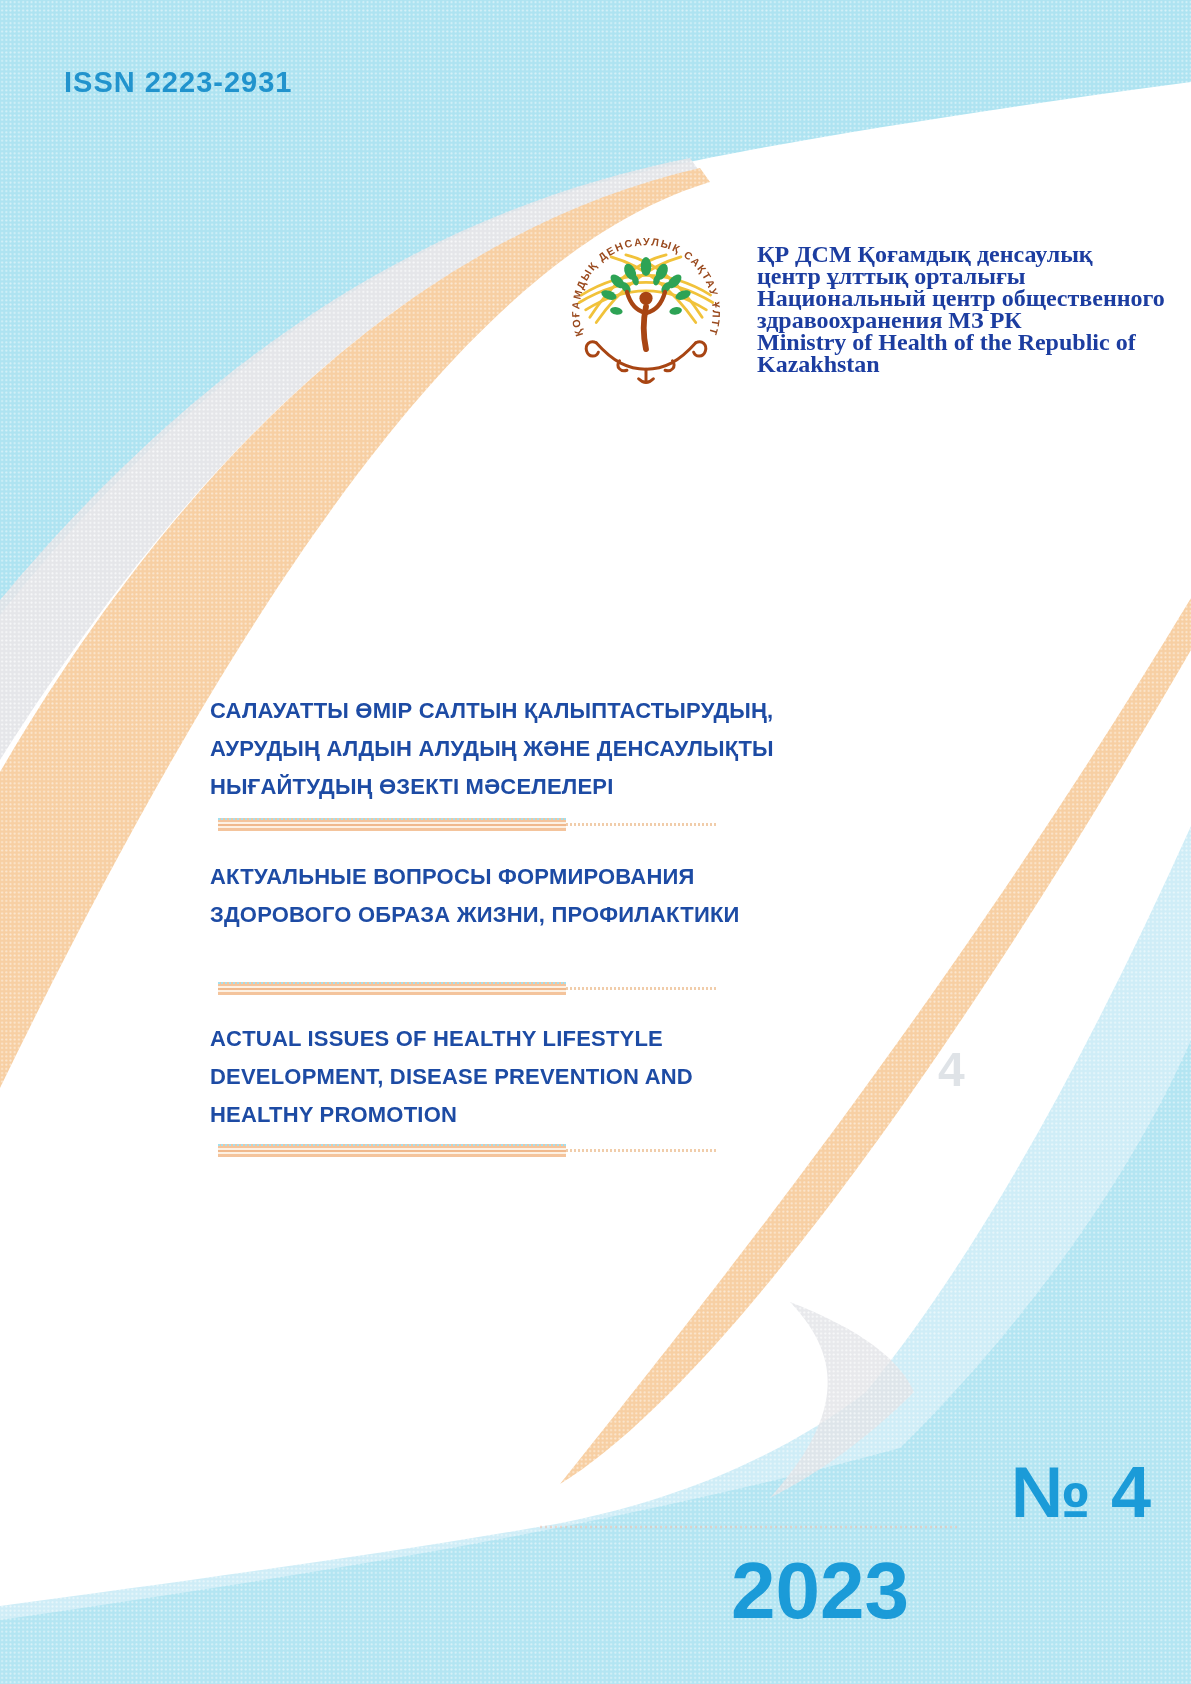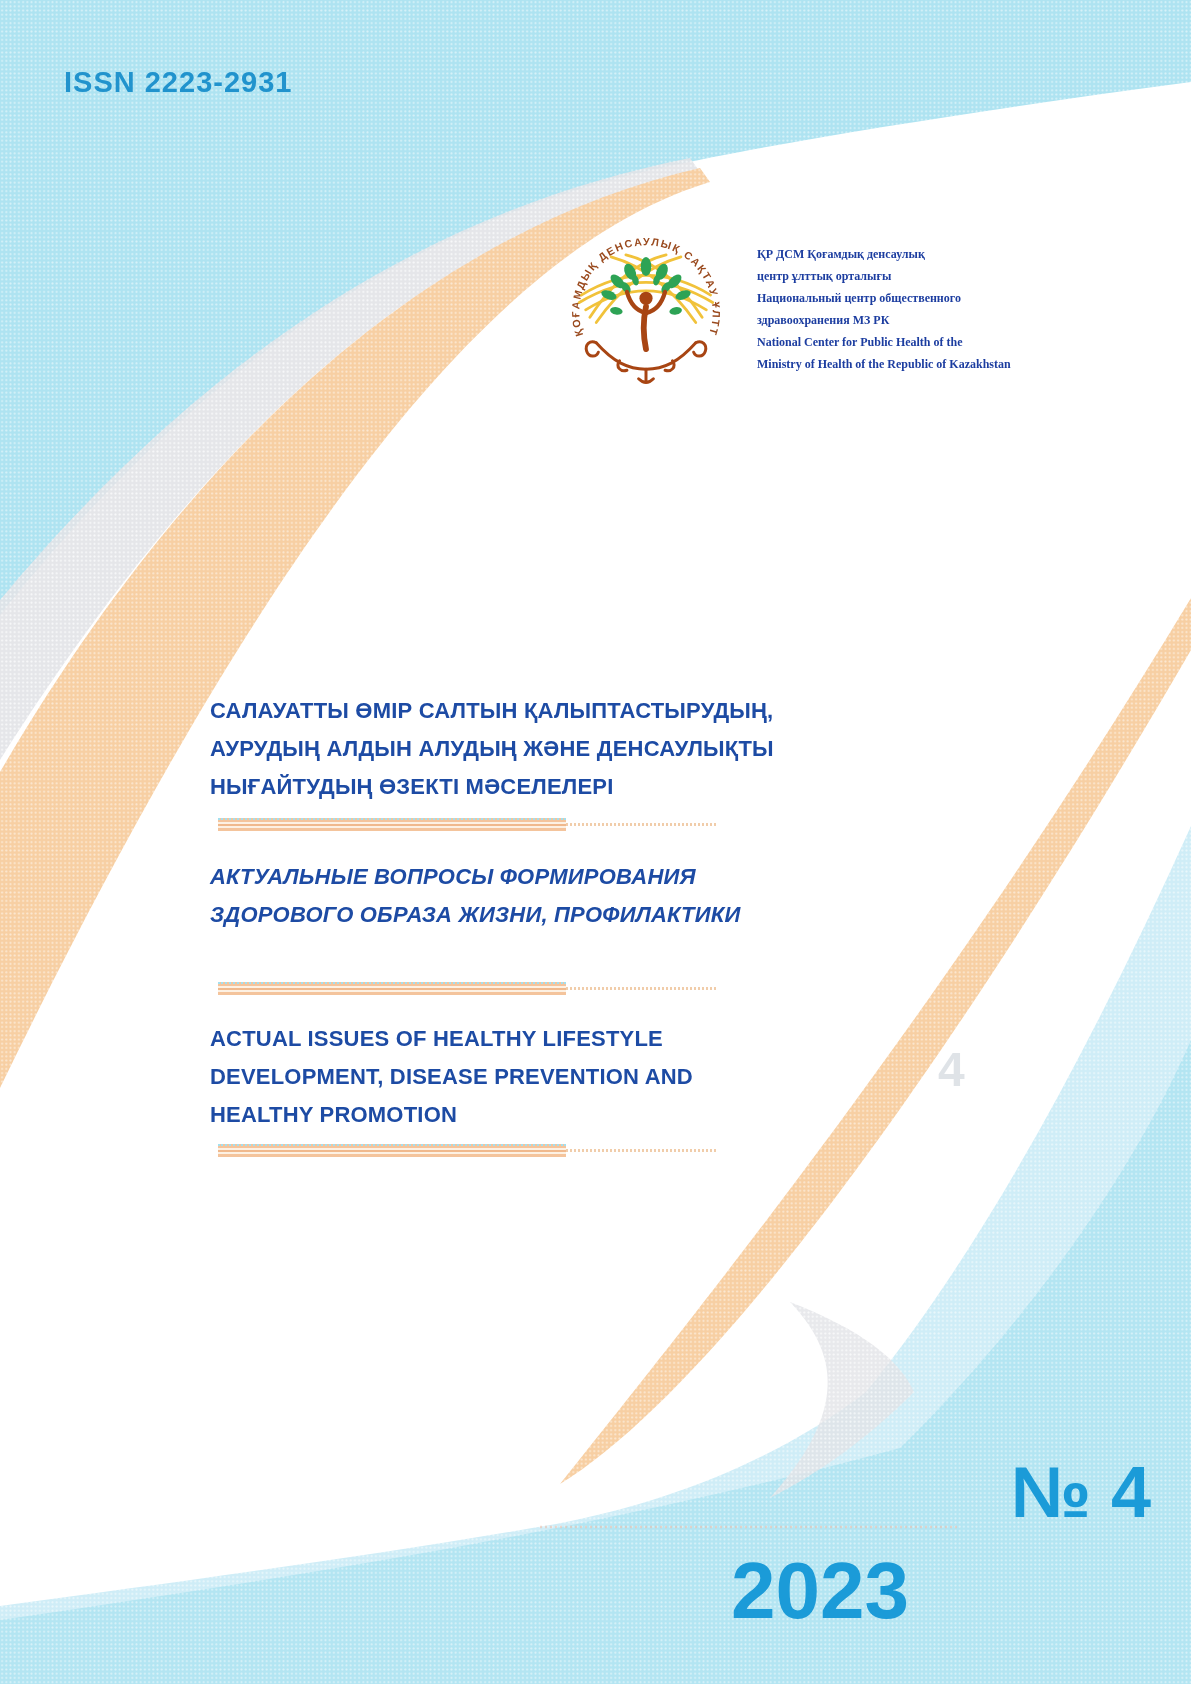--- a/index.html
+++ b/index.html
@@ -11,30 +11,30 @@
   }
   .bg{position:absolute;left:0;top:0;width:1191px;height:1684px;}
   .issn{
     position:absolute;left:64px;top:66px;
     font-size:29px;font-weight:bold;letter-spacing:1px;color:#2193cd;
   }
   .logo-svg{position:absolute;left:556px;top:222px;width:180px;height:180px;}
   .publisher{
     position:absolute;left:757px;top:243px;width:420px;
     font-family:"Liberation Serif",serif;font-weight:bold;
-    font-size:12px;line-height:22px;color:#1c3da0;
+    font-size:24px;line-height:22px;color:#1c3da0;
   }
   .publisher .line{display:block;}
   .title-block{
     position:absolute;left:210px;width:800px;
     font-size:22px;line-height:38px;font-weight:bold;color:#1d4ba4;
     letter-spacing:0.2px;
   }
   .title-kk{top:692px;}
-  .title-ru{top:858px;font-style:italic;}
+  .title-ru{top:858px;}
   .title-en{top:1020px;}
   .title-block .line{display:block;}
   .divider{position:absolute;left:218px;height:14px;display:flex;align-items:flex-start;}
   .div1{top:818px;}
   .div2{top:982px;}
   .div3{top:1144px;}
   .divider .dense{
     width:348px;height:11px;
     border-top:2px dotted rgba(158,224,242,0.95);
     background:repeating-linear-gradient(180deg,
@@ -153,21 +153,20 @@
       <path d="M85,139 L85,150"></path>
       <path d="M78,148 Q85,155 92,148"></path>
     </g>
   </svg>
 
   <div class="publisher">
     <span class="line">ҚР ДСМ Қоғамдық денсаулық</span>
     <span class="line">центр ұлттық орталығы</span>
     <span class="line">Национальный центр общественного</span>
     <span class="line">здравоохранения МЗ РК</span>
-    <span class="line">National Center for Public Health of the</span>
     <span class="line">Ministry of Health of the Republic of Kazakhstan</span>
   </div>
 
   <div class="title-block title-kk">
     <span class="line">САЛАУАТТЫ ӨМІР САЛТЫН ҚАЛЫПТАСТЫРУДЫҢ,</span>
     <span class="line">АУРУДЫҢ АЛДЫН АЛУДЫҢ ЖӘНЕ ДЕНСАУЛЫҚТЫ</span>
     <span class="line">НЫҒАЙТУДЫҢ ӨЗЕКТІ МӘСЕЛЕЛЕРІ</span>
   </div>
 
   <div class="divider div1">

